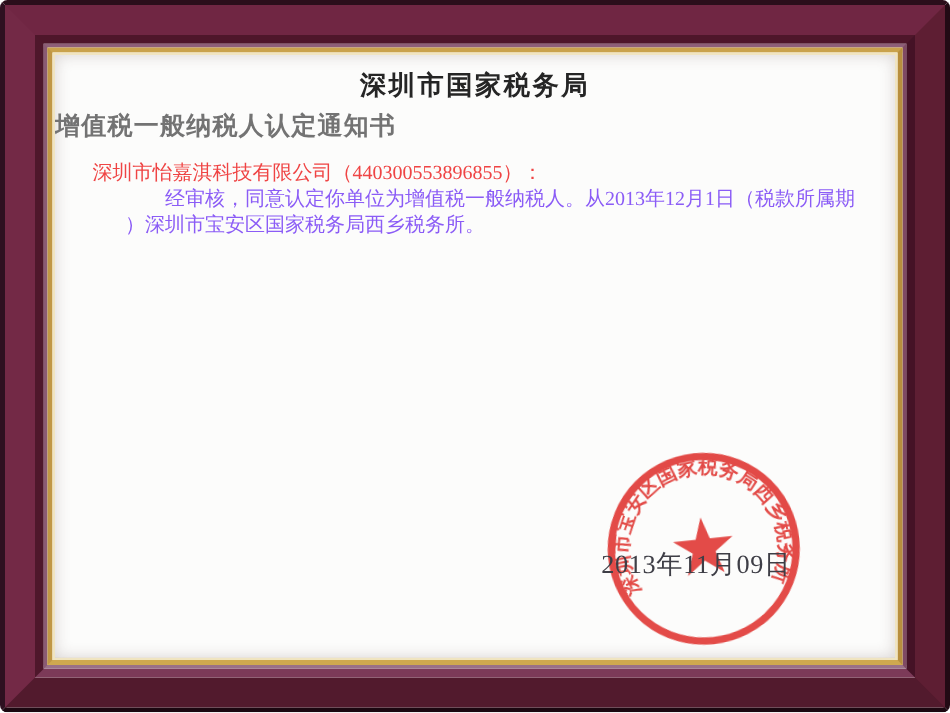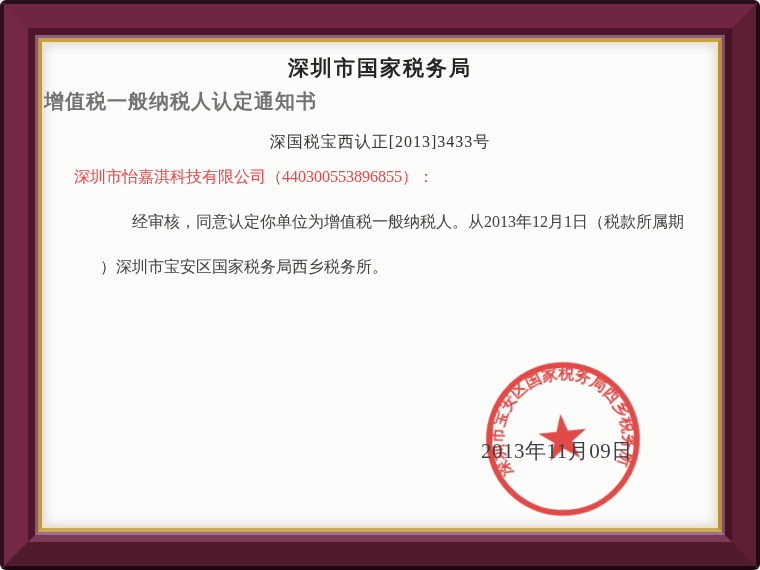--- a/index.html
+++ b/index.html
@@ -21,21 +21,21 @@
     box-shadow:inset 0 0 12px rgba(70,45,45,.20);
     color:#2b2b2b;
   }
   
   .title1{margin:12px 0 0 0;text-align:center;font-size:21px;font-weight:bold;
           letter-spacing:2px;line-height:1.2;color:#252525;}
   .title2{margin:8px 0 0 0;text-align:left;font-size:20px;font-weight:bold;
           letter-spacing:1px;line-height:1.25;color:#737373;}
   .docnum{margin:18px 0 0 0;text-align:center;font-size:16px;letter-spacing:1px;color:#333;}
   .recipient{margin:14px 6px 0 30px;font-size:16px;white-space:nowrap;color:#ef4444;}
-  .bodyline{margin:24px 6px 0 56px;font-size:16px;white-space:nowrap;color:#404040;}
+  .bodyline{margin:0 6px 0 56px;font-size:16px;white-space:nowrap;color:#8b5cf6;}
   .indent{text-indent:32px;}
   .closing{margin:16px 0 0 88px;font-size:16px;color:#303030;}
   
   .stamp{
     position:absolute;left:435px;top:311px;width:168px;height:168px;
     transform:rotate(-6deg);opacity:.82;filter:blur(.4px);
     pointer-events:none;
   }
   .stamp text{
     font-family:"Liberation Serif","DejaVu Serif",serif;
@@ -56,21 +56,20 @@
       <div class="fit f3">
         <div class="fit f4">
           <div class="fit f5">
             <div class="fit f6">
               <div class="fit paper">
 
                 <div class="title1">深圳市国家税务局</div>
 
                 <div class="title2">增值税一般纳税人认定通知书</div>
 
-                <div class="docnum">深国税宝西认正[2013]3433号</div>
 
                 <div class="recipient">深圳市怡嘉淇科技有限公司（440300553896855）：</div>
 
                 <div class="bodyline indent">经审核，同意认定你单位为增值税一般纳税人。从2013年12月1日（税款所属期</div>
 
                 <div class="bodyline">）深圳市宝安区国家税务局西乡税务所。</div>
 
 
                 <svg class="stamp" viewBox="0 0 200 200" aria-hidden="true">
                   <circle cx="100" cy="100" r="88" fill="none" stroke="#dd2420" stroke-width="7"></circle>

